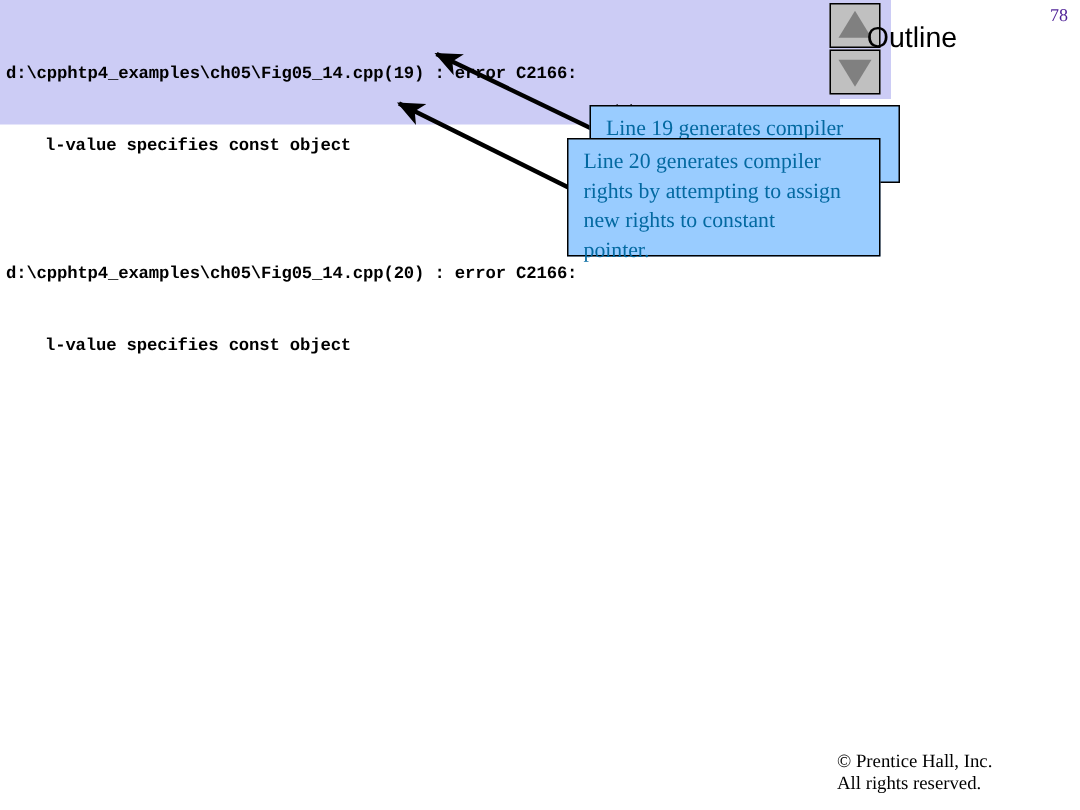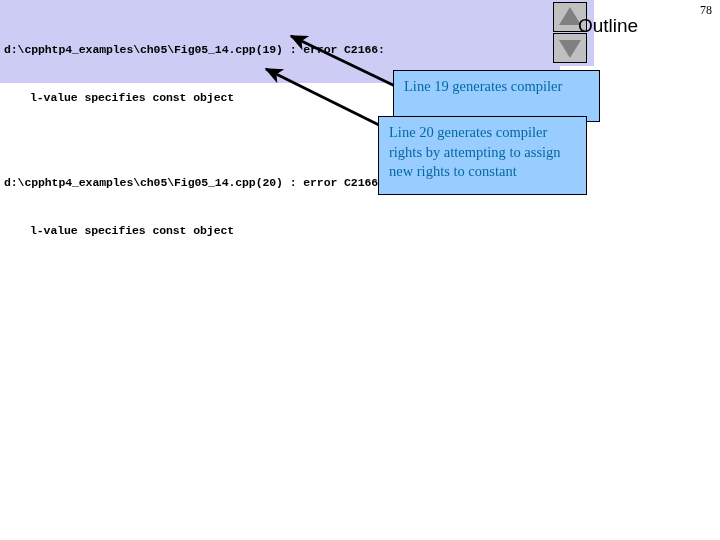--- a/index.html
+++ b/index.html
@@ -97,21 +97,21 @@
     color: #000000;
     white-space: nowrap;
     transform: translateX(-50%);
   }
   .page-number {
     position: absolute;
     right: 8px;
     top: 3px;
     font-family: "Liberation Serif", serif;
     font-size: 12px;
-    color: #000000;
+    color: #4c1d95;
   }
 
   
   .outline-body {
     position: absolute;
     left: 399px;
     top: 66px;
     width: 300px;
     font-family: "Liberation Serif", serif;
     font-size: 16px;
@@ -142,21 +142,21 @@
     padding: 6px 8px 4px 10px;
   }
   .callout.one {
     left: 393px;
     top: 70px;
     width: 207px;
     height: 52px;
   }
   .callout.two {
     left: 378px;
-    top: 116px;
+    top: 92px;
     width: 209px;
     height: 79px;
   }
   .callout .c-line { display: block; }
 
   .footer {
     position: absolute;
     left: 558px;
     top: 500px;
     font-family: "Liberation Serif", serif;
@@ -208,16 +208,21 @@
   </svg>
 
   <div class="callout one">
     <span class="c-line">Line 19 generates compiler</span>
   </div>
 
   <div class="callout two">
     <span class="c-line">Line 20 generates compiler</span>
     <span class="c-line">rights by attempting to assign</span>
     <span class="c-line">new rights to constant</span>
-  </div>
-
+    <span class="c-line">pointer.</span>
+  </div>
+
+  <div class="footer">
+    <span>© Prentice Hall, Inc.</span>
+    <span>All rights reserved.</span>
+  </div>
 
 </div>
 
 </body></html>

